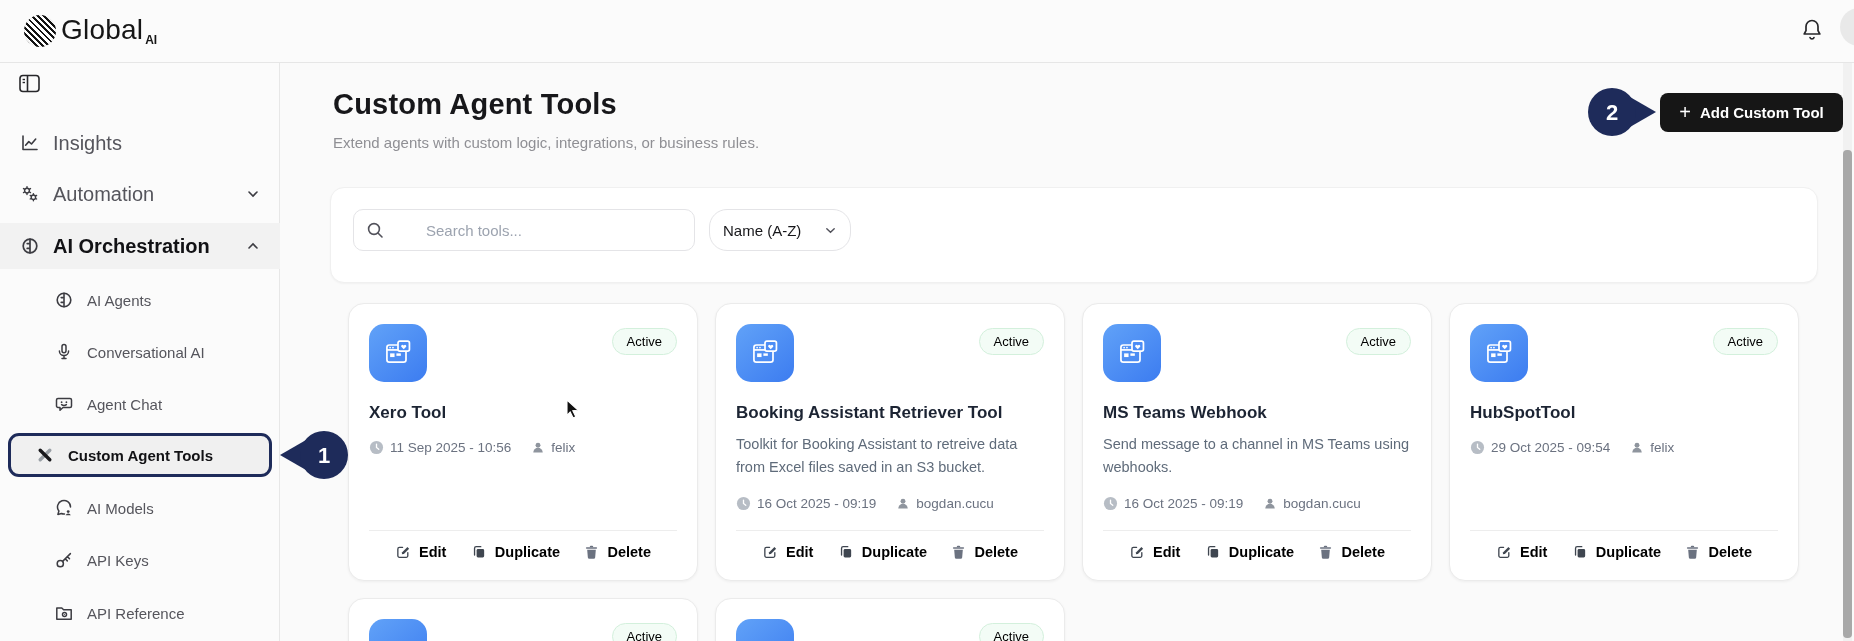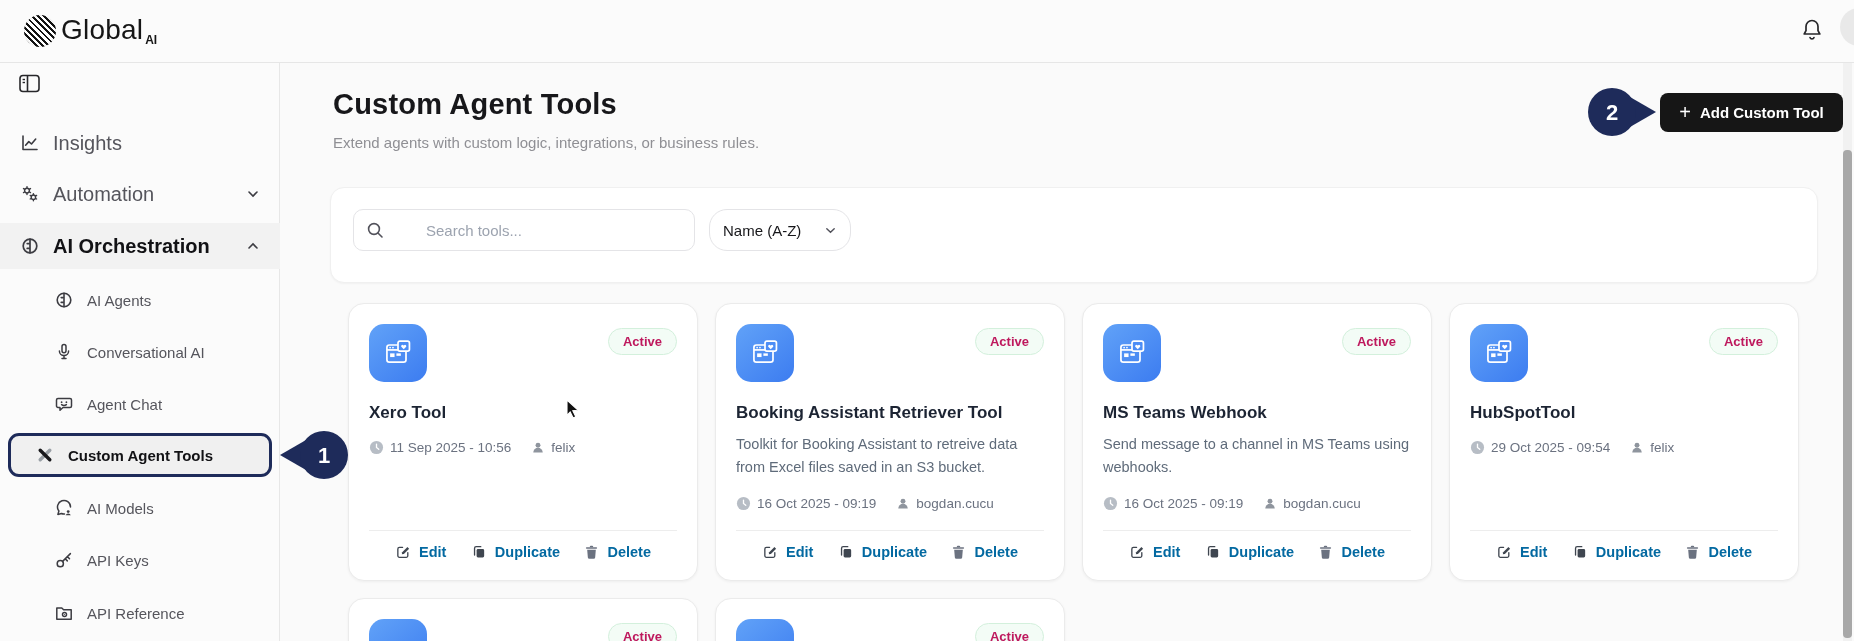--- a/index.html
+++ b/index.html
@@ -67,32 +67,32 @@
 
   
   .cards-row { position:absolute; left:348px; top:303px; display:flex; gap:17px; }
   .card { width:350px; height:278px; background:#fff; border:1px solid #ebebeb;
     border-radius:16px; box-shadow:0 1px 3px rgba(0,0,0,.05); padding:20px;
     display:flex; flex-direction:column; }
   .card-head { display:flex; justify-content:space-between; align-items:flex-start; }
   .tool-tile { width:58px; height:58px; border-radius:15px;
     background:linear-gradient(140deg,#61a2f8,#3c7cf0); display:flex; align-items:center; justify-content:center; }
   .badge { margin-top:4px; padding:5px 14px; background:#f3fcf6; border:1px solid #d3f0dc;
-    border-radius:999px; color:#be185d; font-size:13px; font-weight:700; }
+    border-radius:999px; color:#000000; font-size:13px; font-weight:400; }
   .card-title { margin-top:21px; font-size:17px; font-weight:700; color:#1c2433; }
   .card-desc { margin-top:10px; font-size:14.5px; line-height:1.6; color:#5f6b7a; }
   .card-desc:empty { display:none; }
   .card-meta { margin-top:17px; display:flex; align-items:center; gap:20px;
     font-size:13.5px; color:#6b7280; }
   .meta-item { display:flex; align-items:center; gap:6px; }
   .card-foot { margin-top:auto; }
   .card-divider { border-top:1px solid #ededed; }
   .card-actions { display:flex; justify-content:space-between; padding:0 26px; margin-top:13px; }
   .action-btn { display:flex; align-items:center; gap:8px; background:none; border:none;
-    font-family:inherit; font-size:14.5px; font-weight:700; color:#0369a1; cursor:pointer;text-align:right; }
+    font-family:inherit; font-size:14.5px; font-weight:700; color:#000000; cursor:pointer;text-align:right; }
 
   .cards-row2 { position:absolute; left:348px; top:598px; display:flex; gap:17px; }
   .card-partial { width:350px; height:120px; background:#fff; border:1px solid #ebebeb;
     border-radius:16px; box-shadow:0 1px 3px rgba(0,0,0,.05); padding:20px;
     display:flex; justify-content:space-between; align-items:flex-start; }
 
   
   .scroll-track { position:absolute; left:1843px; top:63px; width:9px; height:578px; background:#f1f1f1; }
   .scroll-thumb { position:absolute; left:1843px; top:150px; width:9px; height:488px;
     background:#a8a8a8; border-radius:4px; cursor:pointer; }

